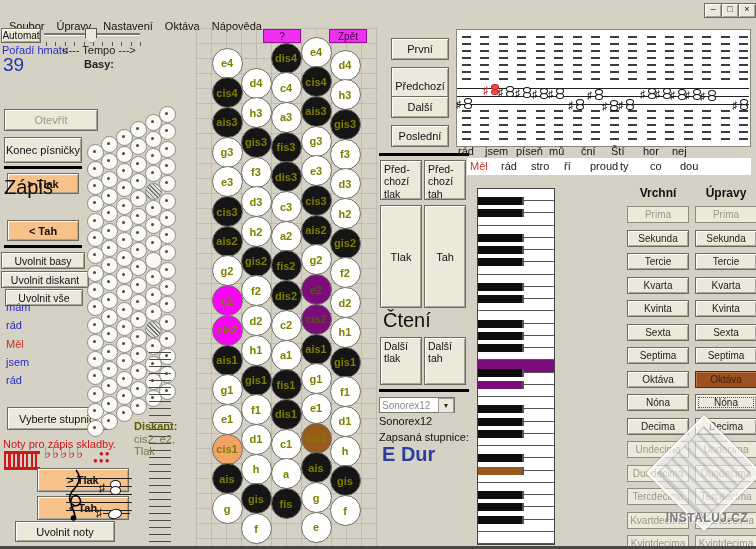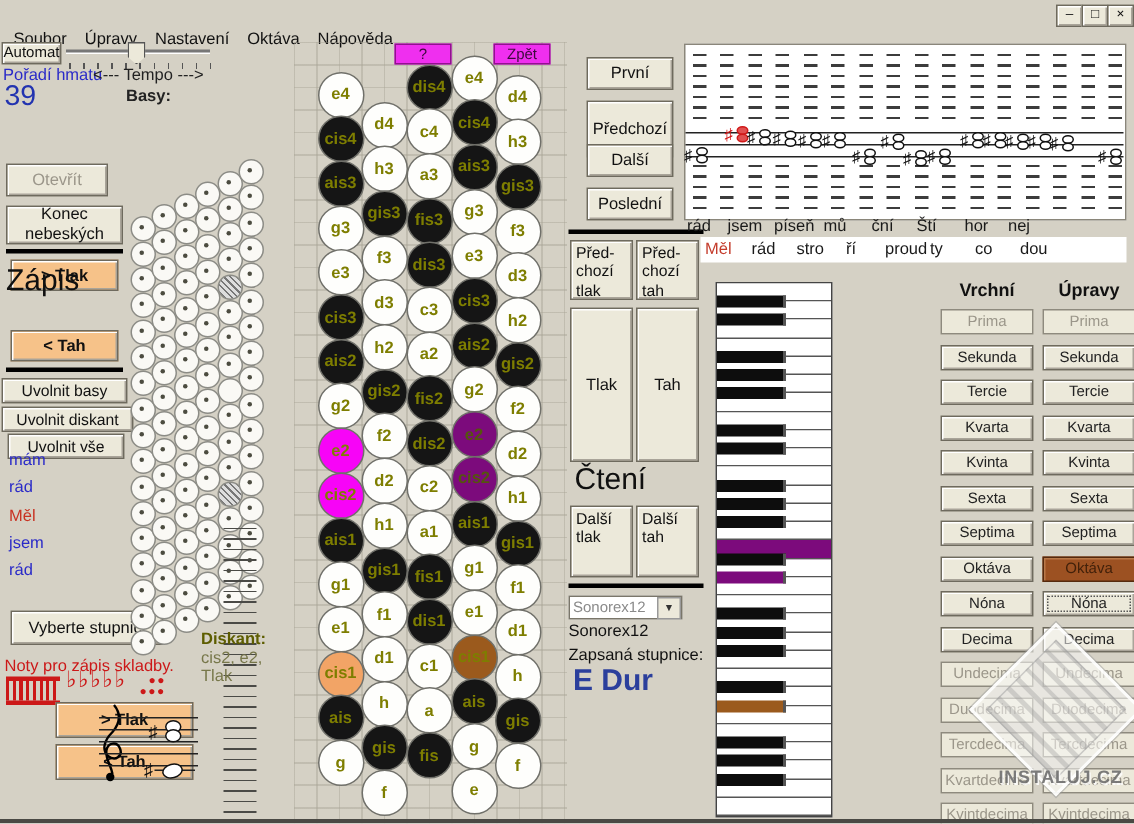--- a/index.html
+++ b/index.html
@@ -114,22 +114,22 @@
 
   <div class="btn" style="left:1px;top:28px;width:40px;height:15px;font-size:10px">Automat</div>
   <div class="track"></div>
   <div class="thumb"></div>
   <div class="ticks"></div>
   <div class="lbl" style="left:2px;top:44px;color:#2a2ac8">Pořadí hmatu</div>
   <div class="lbl" style="left:62px;top:44px;color:#222">&lt;--- Tempo ---&gt;</div>
   <div class="lbl" style="left:3px;top:54px;font-size:19px;color:#2233b0">39</div>
   <div class="lbl" style="left:84px;top:58px;font-weight:bold;color:#222">Basy:</div>
 
-  <div class="btn dis" style="left:4px;top:109px;width:68px;height:22px">Otevřít</div>
-  <div class="btn" style="left:4px;top:137px;width:78px;height:26px;white-space:pre-line;line-height:1.15">Konec nebeských</div>
+  <div class="btn dis" style="left:4px;top:109px;width:94px;height:22px">Otevřít</div>
+  <div class="btn" style="left:4px;top:137px;width:78px;height:26px;white-space:pre-line;line-height:1.15">Konec písničky</div>
   <div class="sep" style="left:4px;top:166px;width:78px;height:3px"></div>
   <div class="btn orange" style="left:7px;top:173px;width:72px;height:21px">&gt; Tlak</div>
   <div class="bigword" style="left:4px;top:176px">Zápis</div>
   <div class="btn orange" style="left:7px;top:220px;width:72px;height:21px">&lt; Tah</div>
   <div class="sep" style="left:4px;top:245px;width:78px;height:3px"></div>
   <div class="btn" style="left:1px;top:252px;width:84px;height:17px;font-size:10.5px">Uvolnit basy</div>
   <div class="btn" style="left:1px;top:271px;width:88px;height:17px;font-size:10.5px">Uvolnit diskant</div>
   <div class="btn" style="left:5px;top:289px;width:78px;height:17px;font-size:10.5px">Uvolnit vše</div>
   <div id="left-lyrics">
       <div class="lbl" style="left: 6px; top: 301px; color: rgb(42, 42, 200);">mám</div>
@@ -139,20 +139,21 @@
       <div class="lbl" style="left: 6px; top: 374.2px; color: rgb(42, 42, 200);">rád</div>
     </div>
   <div class="btn" style="left:7px;top:407px;width:102px;height:23px">Vyberte stupnici</div>
   <div class="lbl" style="left:3px;top:438px;color:#cc1818">Noty pro zápis skladby.</div>
   <div class="noteblock"></div>
   <div class="lbl" style="left:44px;top:444px;color:#cc1818;font-size:15px;letter-spacing:1px">♭♭♭♭♭</div>
   <div class="lbl" style="left:99px;top:449px;color:#cc1818;font-size:8px;letter-spacing:1px">●●</div>
   <div class="lbl" style="left:93px;top:456px;color:#cc1818;font-size:8px;letter-spacing:1px">●●●</div>
   <div class="btn orange" style="left:37px;top:468px;width:92px;height:24px">&gt; Tlak</div>
   <div class="btn orange" style="left:37px;top:496px;width:92px;height:24px">&lt; Tah</div>
+  <div class="btn" style="left:15px;top:521px;width:100px;height:21px">Uvolnit noty</div>
 
   <div id="bass-field">
       <div class="bass-btn" style="left: 86.5px; top: 143.5px;"></div>
       <div class="bass-btn" style="left: 86.5px; top: 160.8px;"></div>
       <div class="bass-btn" style="left: 86.5px; top: 178.1px;"></div>
       <div class="bass-btn" style="left: 86.5px; top: 195.4px;"></div>
       <div class="bass-btn" style="left: 86.5px; top: 212.7px;"></div>
       <div class="bass-btn" style="left: 86.5px; top: 230px;"></div>
       <div class="bass-btn" style="left: 86.5px; top: 247.3px;"></div>
       <div class="bass-btn" style="left: 86.5px; top: 264.6px;"></div>

